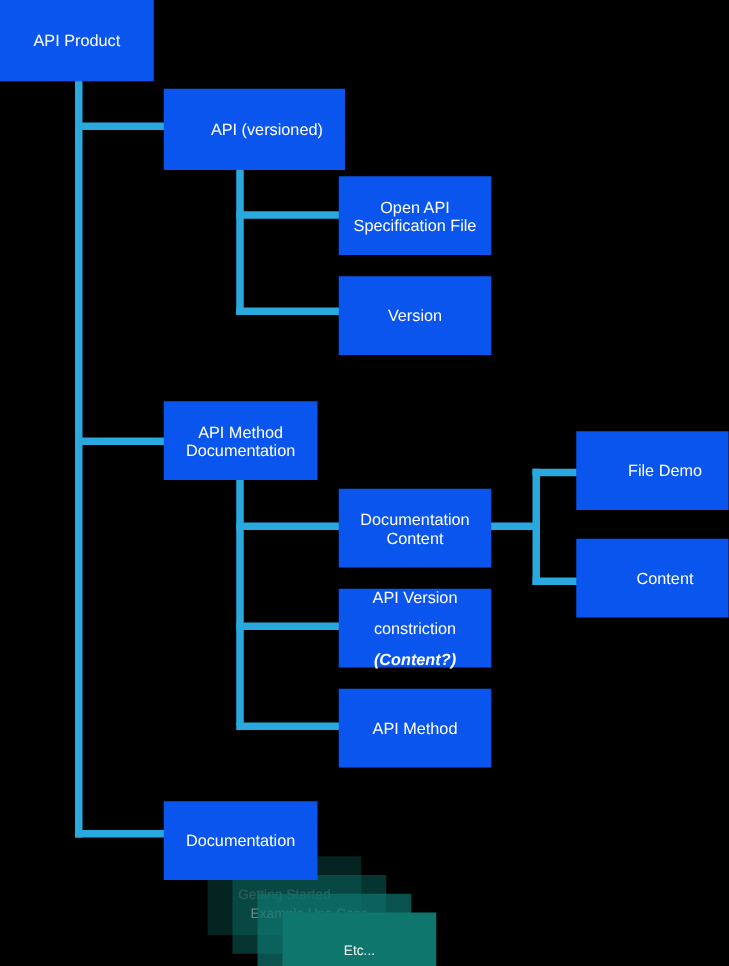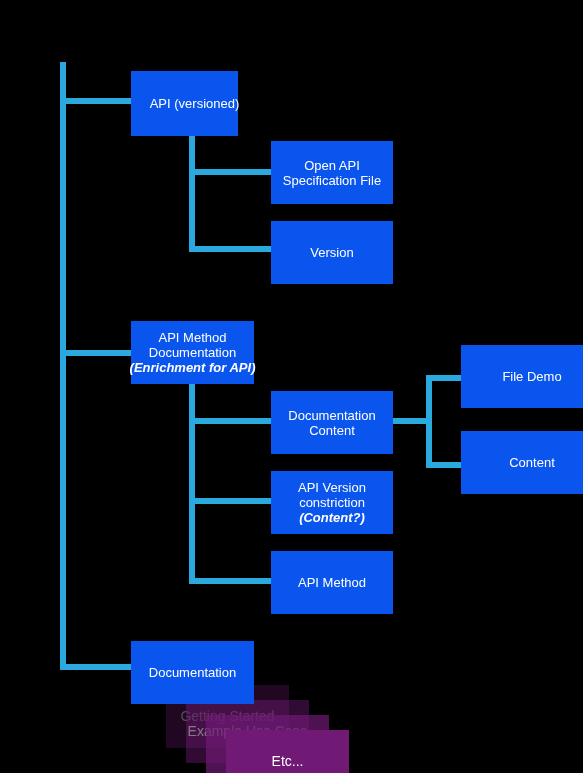--- a/index.html
+++ b/index.html
@@ -33,26 +33,26 @@
   .box .ln { display: block; white-space: nowrap; }
   .box .ln.ital { font-style: italic; font-weight: bold; }
   .conn {
     position: absolute;
     background: #29a9de;
     z-index: 2;
   }
   
   .stack-box {
     position: absolute;
-    background: #701a75;
+    background: #0f766e;
     color: #ffffff;
     display: flex;
     align-items: center;
     justify-content: center;
-    font-size: 14px;
+    font-size: 11px;
     line-height: 15px;
     white-space: nowrap;
     box-sizing: border-box;
   }
   .stack-box.s1 { opacity: 0.30; z-index: 6; }
   .stack-box.s2 { opacity: 0.45; z-index: 7; }
   .stack-box.s3 { opacity: 0.70; z-index: 8; }
   .stack-box.s4 { opacity: 1.00; z-index: 9; }
 </style>
 </head>
@@ -75,46 +75,48 @@
   <div class="conn" style="left:189px; top:380px; width:6px; height:200px;"></div>
   <div class="conn" style="left:189px; top:418px; width:84px; height:6px;"></div>
   <div class="conn" style="left:189px; top:498px; width:84px; height:6px;"></div>
   <div class="conn" style="left:189px; top:578px; width:84px; height:6px;"></div>
 
   <div class="conn" style="left:392px; top:418px; width:40px; height:6px;"></div>
   <div class="conn" style="left:426px; top:375px; width:6px; height:93px;"></div>
   <div class="conn" style="left:426px; top:375px; width:36px; height:6px;"></div>
   <div class="conn" style="left:426px; top:462px; width:36px; height:6px;"></div>
 
+  <div class="box" style="left:0px; top:0px; width:123px; height:65px;">
+    <span class="ln">API Product</span>
+  </div>
 
-  <div class="box" style="left:131px; top:71px; width:107px; height:65px;padding-left:20px;">
+  <div class="box" style="left:131px; top:71px; width:145px; height:65px;padding-left:20px;">
     <span class="ln">API (versioned)</span>
   </div>
 
   <div class="box" style="left:271px; top:221px; width:122px; height:63px;">
     <span class="ln">Version</span>
   </div>
 
   <div class="box" style="left:271px; top:141px; width:122px; height:63px;">
     <span class="ln">Open API</span>
     <span class="ln">Specification File</span>
   </div>
 
   <div class="box" style="left:131px; top:321px; width:123px; height:63px;">
     <span class="ln">API Method</span>
     <span class="ln">Documentation</span>
-    <span class="ln ital">(Enrichment for API)</span>
   </div>
 
   <div class="box" style="left:271px; top:391px; width:122px; height:63px;">
     <span class="ln">Documentation</span>
     <span class="ln">Content</span>
   </div>
 
-  <div class="box" style="left:271px; top:471px; width:122px; height:63px;">
+  <div class="box" style="left:271px; top:471px; width:122px; height:63px;gap:10px;">
     <span class="ln">API Version</span>
     <span class="ln">constriction</span>
     <span class="ln ital">(Content?)</span>
   </div>
 
   <div class="box" style="left:271px; top:551px; width:122px; height:63px;">
     <span class="ln">API Method</span>
   </div>
 
   <div class="box" style="left:461px; top:345px; width:142px; height:63px;">

